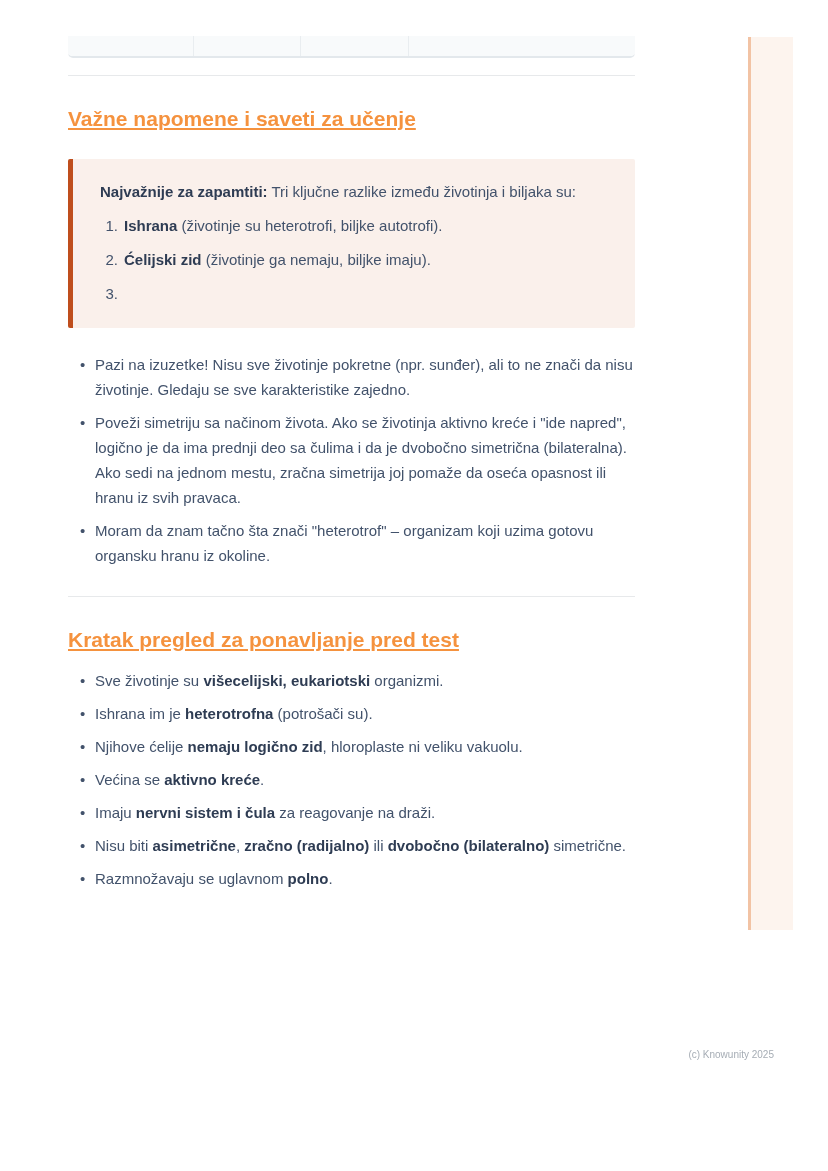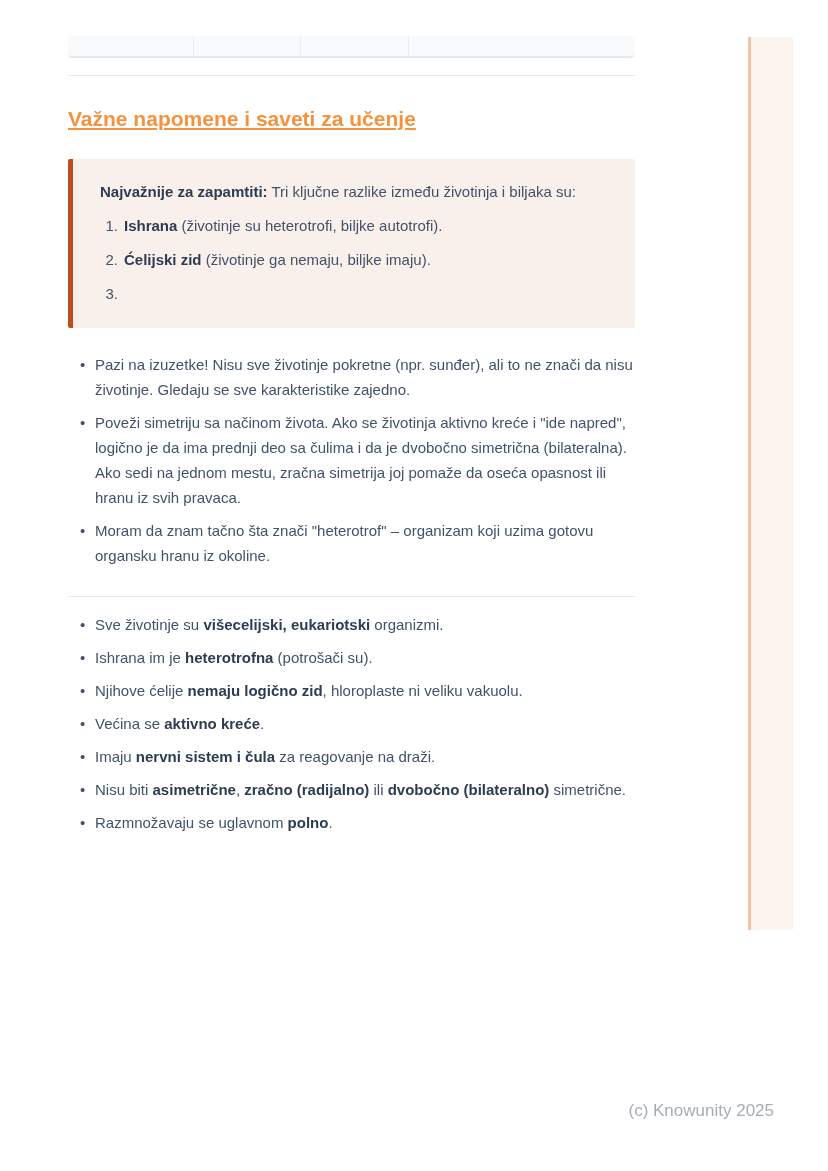--- a/index.html
+++ b/index.html
@@ -107,23 +107,23 @@
     position:absolute;
     left:748px; top:37px;
     width:45px; height:893px;
     background:#fdf4ee;
     border-left:3px solid #f2c3a4;
     box-sizing:border-box;
   }
 
   .footer-note {
     position:absolute;
-    top:1101px;
+    top:1049px;
     right:54px;
-    font-size:17px;
+    font-size:10px;
     color:#a6adb5;
   }
 </style>
 </head>
 <body>
 
 <div class="side-stripe"></div>
 
 <div class="content">
 
@@ -165,20 +165,21 @@
         <span class="txt"><span>Poveži simetriju sa načinom života. Ako se životinja aktivno kreće i "ide napred", logično je da ima prednji deo sa čulima i da je dvobočno simetrična (bilateralna). Ako sedi na jednom mestu, zračna simetrija joj pomaže da oseća opasnost ili hranu iz svih pravaca.</span></span>
       </div>
       <div class="bullet-item">
         <span class="marker">•</span>
         <span class="txt"><span>Moram da znam tačno šta znači "heterotrof" – organizam koji uzima gotovu organsku hranu iz okoline.</span></span>
       </div>
     </div>
 
   <hr class="rule rule-2">
 
+  <h2 class="section-title">Kratak pregled za ponavljanje pred test</h2>
 
   <div class="bullet-list compact">
       <div class="bullet-item">
         <span class="marker">•</span>
         <span class="txt"><span>Sve životinje su </span><b>višecelijski, eukariotski</b><span> organizmi.</span></span>
       </div>
       <div class="bullet-item">
         <span class="marker">•</span>
         <span class="txt"><span>Ishrana im je </span><b>heterotrofna</b><span> (potrošači su).</span></span>
       </div>

